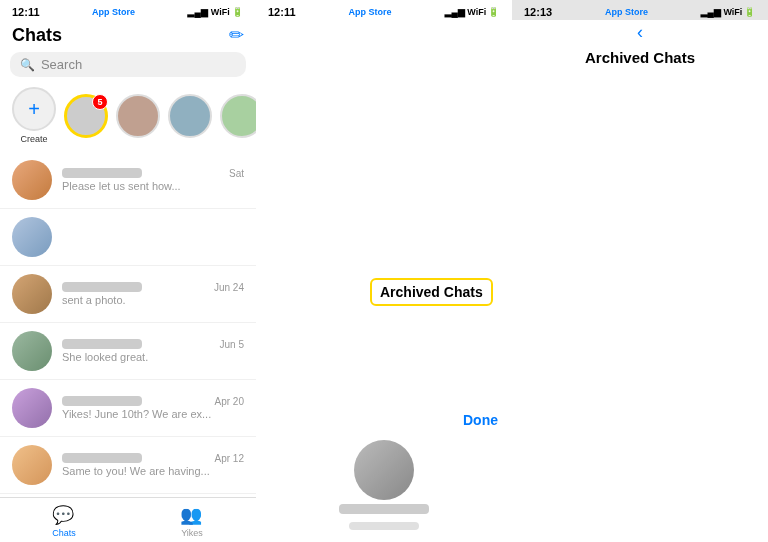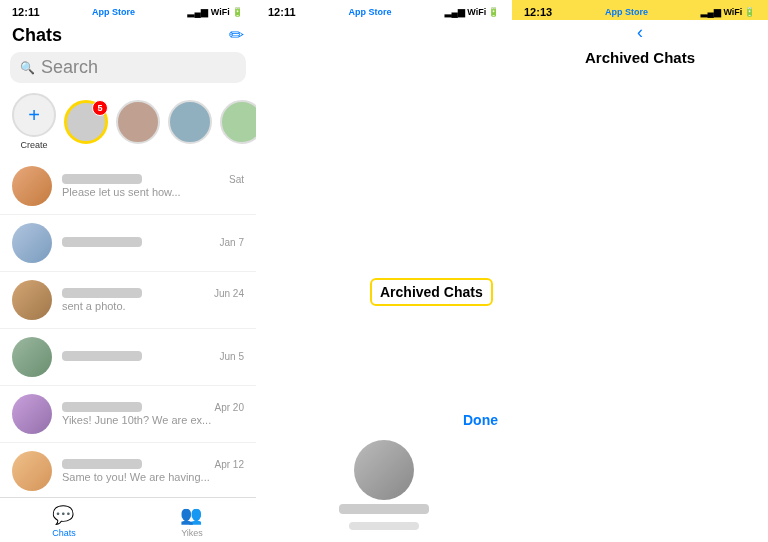--- a/index.html
+++ b/index.html
@@ -54,21 +54,21 @@
     .search-bar {
       margin: 0 10px 6px;
       background: #f0f0f0;
       border-radius: 10px;
       padding: 5px 10px;
       display: flex;
       align-items: center;
       gap: 6px;
     }
     .search-bar .search-icon { color: #888; font-size: 12px; }
-    .search-bar .search-text { color: #888; font-size: 18px; }
+    .search-bar .search-text { color: #888; font-size: 13px; }
 
     .stories-row {
       display: flex;
       gap: 8px;
       padding: 4px 12px 8px;
       overflow: hidden;
       align-items: center;
     }
     .story-item {
       display: flex;
@@ -224,21 +224,21 @@
     .panel3 {
       width: 256px;
       height: 542px;
       background: #fff;
       display: flex;
       flex-direction: column;
       overflow: hidden;
     }
 
     .panel3 .status-bar {
-      background: #fde047;
+      background: #e5e5e5;
       padding: 6px 12px 2px;
       display: flex;
       justify-content: space-between;
       align-items: center;
       font-size: 10px;
       font-weight: 600;
     }
 
     .panel3 .nav-bar {
       display: flex;
@@ -303,43 +303,40 @@
         <div class="chat-name-row">
           <span class="name-blur"></span>
           <span class="chat-time">Sat</span>
         </div>
         <div class="chat-preview">Please let us sent how...</div>
       </div>
     </div>
     <div class="chat-item">
       <div class="chat-avatar img2"></div>
       <div class="chat-info">
-        <div class="chat-name-row">
-          <span class="name-blur"></span>
-          <span class="chat-time">Jan 7</span>
-        </div>
       </div>
     </div>
     <div class="chat-item">
       <div class="chat-avatar img3"></div>
       <div class="chat-info">
         <div class="chat-name-row">
           <span class="name-blur"></span>
           <span class="chat-time">Jun 24</span>
         </div>
         <div class="chat-preview">sent a photo.</div>
       </div>
     </div>
     <div class="chat-item">
       <div class="chat-avatar img4"></div>
       <div class="chat-info">
         <div class="chat-name-row">
           <span class="name-blur"></span>
           <span class="chat-time">Jun 5</span>
         </div>
+        <div class="chat-preview">She looked great.</div>
       </div>
     </div>
     <div class="chat-item">
       <div class="chat-avatar img5"></div>
       <div class="chat-info">
         <div class="chat-name-row">
           <span class="name-blur"></span>
           <span class="chat-time">Apr 20</span>
         </div>
         <div class="chat-preview">Yikes! June 10th? We are ex...</div>

